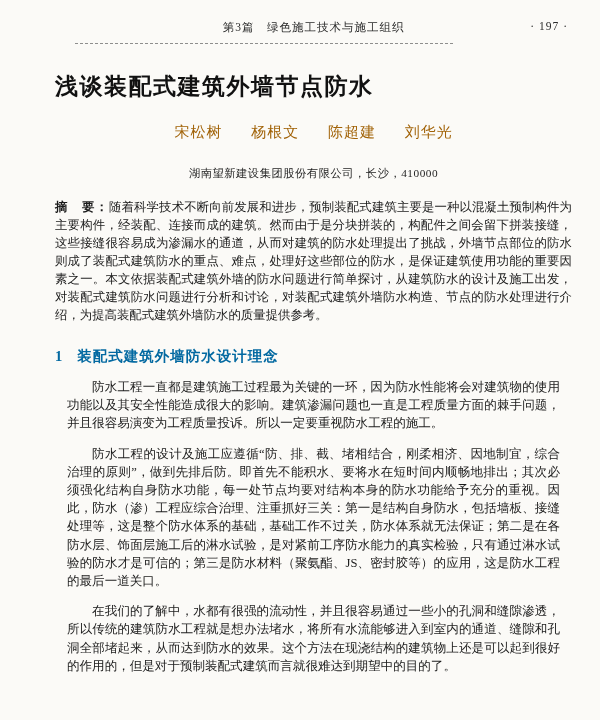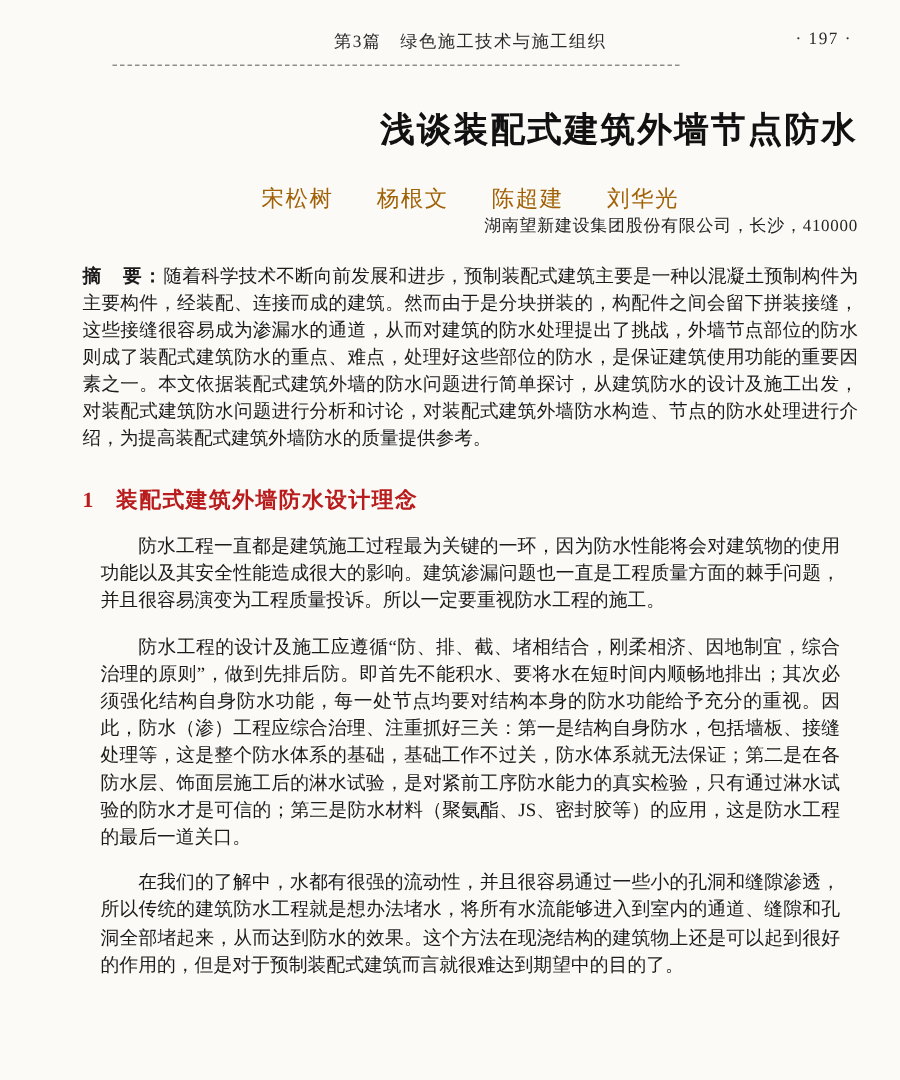--- a/index.html
+++ b/index.html
@@ -40,37 +40,37 @@
   }
   .head-rule {
     margin: 7px 0 0 20px;
     width: 378px;
     border-top: 1.5px dashed #6a6a6a;
     opacity: .75;
   }
   
   .title {
     margin-top: 27px;
-    text-align: right;
+    text-align: left;
     font-size: 23px;
     font-weight: bold;
     letter-spacing: 1.5px;
     color: #111;
   }
   .authors {
     margin-top: 21px;
     text-align: center;
     font-size: 15px;
     letter-spacing: 1px;
     color: #a16207;
   }
   .authors span { margin: 0 12px; }
   .affiliation {
-    margin-top: 1px;
-    text-align: right;
+    margin-top: 24px;
+    text-align: center;
     font-size: 11.3px;
     color: #242424;
     letter-spacing: .5px;
   }
   
   .abstract {
     margin-top: 17px;
     font-size: 12.4px;
     line-height: 18px;
     text-align: justify;
@@ -85,21 +85,21 @@
     margin-top: 13px;
     font-size: 12.4px;
     line-height: 18px;
   }
   
   .sec-heading {
     margin-top: 23px;
     font-size: 14.5px;
     font-weight: bold;
     letter-spacing: 1px;
-    color: #b91c1c;
+    color: #0369a1;
   }
   .sec-heading .num { margin-right: 14px; }
   .body-text {
     margin-top: 10px;
   }
   .body-text p {
     margin: 12px;
     font-size: 12.55px;
     line-height: 18.2px;
     text-align: justify;

